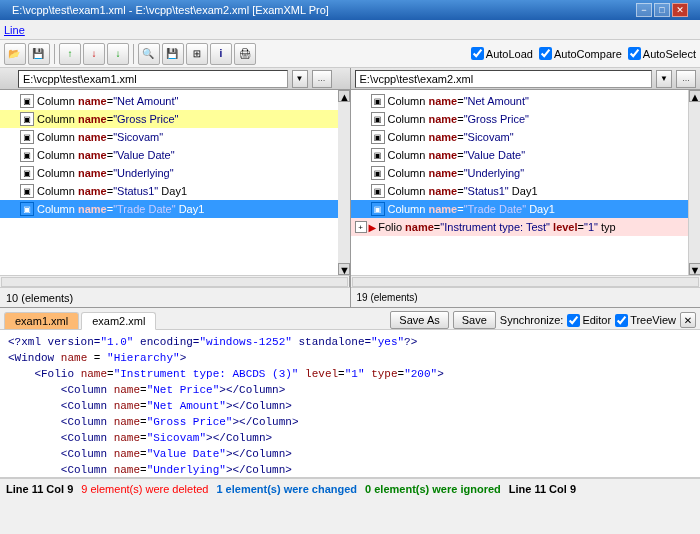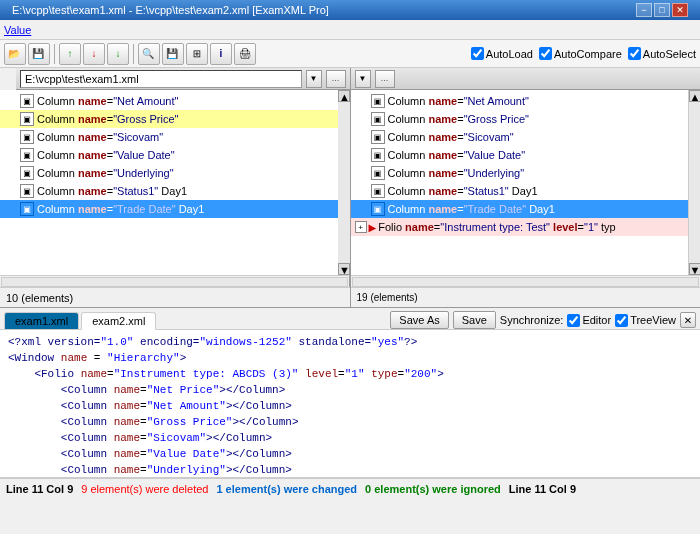--- a/index.html
+++ b/index.html
@@ -23,21 +23,21 @@
     .tb-separator { width: 1px; height: 20px; background: #aaa; margin: 0 2px; }
     .tb-right { margin-left: auto; display: flex; align-items: flex-start; gap: 6px; font-size: 11px; }
     .checkbox-label { display: flex; align-items: center; gap: 2px; cursor: pointer; }
     .checkbox-label input { cursor: pointer; }
 
     
     #main-area { display: flex; height: 240px; border-bottom: 1px solid #999; }
     
     
     #left-panel { flex: 1; display: flex; flex-direction: column; border-right: 1px solid #999; }
-    #left-header { background: linear-gradient(to bottom, #e8e8e8, #d0d0d0); border-bottom: 1px solid #999; padding: 2px 4px; display: flex; align-items: center; gap: 4px; height: 22px; margin-left: 16px; }
+    #left-header { background: linear-gradient(to bottom, #e8e8e8, #d0d0d0); border-bottom: 1px solid #999; padding: 2px 18px; display: flex; align-items: center; gap: 4px; height: 22px; }
     #left-path { flex: 1; background: white; border: 1px inset #999; padding: 1px 4px; font-size: 11px; height: 18px; }
     .path-btn { width: 16px; height: 18px; background: linear-gradient(to bottom, #fff, #ddd); border: 1px solid #999; cursor: pointer; font-size: 8px; display: flex; align-items: center; justify-content: center; }
     #left-tree { flex: 1; background: white; overflow-y: auto; overflow-x: hidden; padding: 2px 0; }
     #left-status { background: #f0f0f0; border-top: 1px solid #ccc; padding: 2px 6px; font-size: 11px; height: 20px; display: flex; align-items: center; }
     
     
     #right-panel { flex: 1; display: flex; flex-direction: column; }
     #right-header { background: linear-gradient(to bottom, #e8e8e8, #d0d0d0); border-bottom: 1px solid #999; padding: 2px 4px; display: flex; align-items: center; gap: 4px; height: 22px; }
     #right-path { flex: 1; background: white; border: 1px inset #999; padding: 1px 4px; font-size: 11px; height: 18px; }
     #right-tree { flex: 1; background: white; overflow-y: auto; overflow-x: hidden; padding: 2px 0; }
@@ -56,21 +56,21 @@
     
     
     .scroll-stub { width: 12px; background: #f0f0f0; border-left: 1px solid #ccc; display: flex; flex-direction: column; align-items: center; }
     .panel-with-scroll { display: flex; flex: 1; overflow: hidden; }
 
     
     .hscroll { height: 12px; background: #f0f0f0; border-top: 1px solid #ccc; display: flex; align-items: center; }
 
     
     #tabs-area { background: #f0f0f0; border-bottom: 1px solid #ccc; display: flex; align-items: flex-end; padding: 0 4px; height: 22px; }
-    .tab { padding: 2px 10px; border: 1px solid #ccc; border-bottom: none; background: #0369a1; cursor: pointer; font-size: 11px; border-radius: 3px 3px 0 0; margin-right: 2px; }
+    .tab { padding: 2px 10px; border: 1px solid #ccc; border-bottom: none; background: #fdba74; cursor: pointer; font-size: 11px; border-radius: 3px 3px 0 0; margin-right: 2px; }
     .tab.active { background: white; border-bottom: 1px solid white; margin-bottom: -1px; }
     .tab-actions { margin-left: auto; display: flex; align-items: center; gap: 4px; }
     .tab-btn { padding: 1px 8px; border: 1px solid #999; background: linear-gradient(to bottom, #fff, #ddd); cursor: pointer; font-size: 11px; border-radius: 2px; height: 18px; }
     .sync-label { font-size: 11px; }
     .tab-close { width: 16px; height: 16px; border: 1px solid #999; background: linear-gradient(to bottom, #fff, #ddd); cursor: pointer; font-size: 10px; display: flex; align-items: center; justify-content: center; border-radius: 2px; }
 
     
     #code-area { background: white; flex: 1; overflow-y: auto; overflow-x: auto; padding: 4px 8px; font-family: 'Courier New', monospace; font-size: 11px; line-height: 16px; border-bottom: 1px solid #ccc; }
     .code-line { white-space: pre; }
     .xml-tag { color: #000080; }
@@ -90,21 +90,21 @@
 <div id="title-bar">
   <span>E:\vcpp\test\exam1.xml - E:\vcpp\test\exam2.xml [ExamXML Pro]</span>
   <div id="title-controls">
     <button class="title-btn">−</button>
     <button class="title-btn">□</button>
     <button class="title-btn close">✕</button>
   </div>
 </div>
 
 <div id="menu-bar">
-  <span id="help-link">Value</span>
+  <span id="help-link">Line</span>
 </div>
 
 <div id="toolbar">
   <button class="tb-btn">📂</button>
   <button class="tb-btn">💾</button>
   <div class="tb-separator"></div>
   <button class="tb-btn" style="color:#009900;">↑</button>
   <button class="tb-btn" style="color:#cc0000;">↓</button>
   <button class="tb-btn" style="color:#009900;">↓</button>
   <div class="tb-separator"></div>
@@ -191,20 +191,21 @@
     <div class="hscroll" style="border-right:1px solid #999;">
       <div style="height:10px;flex:1;background:#e8e8e8;border:1px solid #ccc;margin:1px;"></div>
     </div>
     <div id="left-status">
       <span>10 (elements)</span>
     </div>
   </div>
 
   <div id="right-panel">
     <div id="right-header">
+      <input id="right-path" type="text" value="E:\vcpp\test\exam2.xml" style="">
       <button class="path-btn">▼</button>
       <button class="path-btn" style="width:20px;">…</button>
     </div>
     <div class="panel-with-scroll">
       <div id="right-tree">
 
         <div class="tree-row">
           <span class="indent"></span>
           <span class="tree-icon">▣</span>
           <span class="attr-text">Column <span class="attr-name">name</span>=<span class="attr-val">"Net Amount"</span></span>

